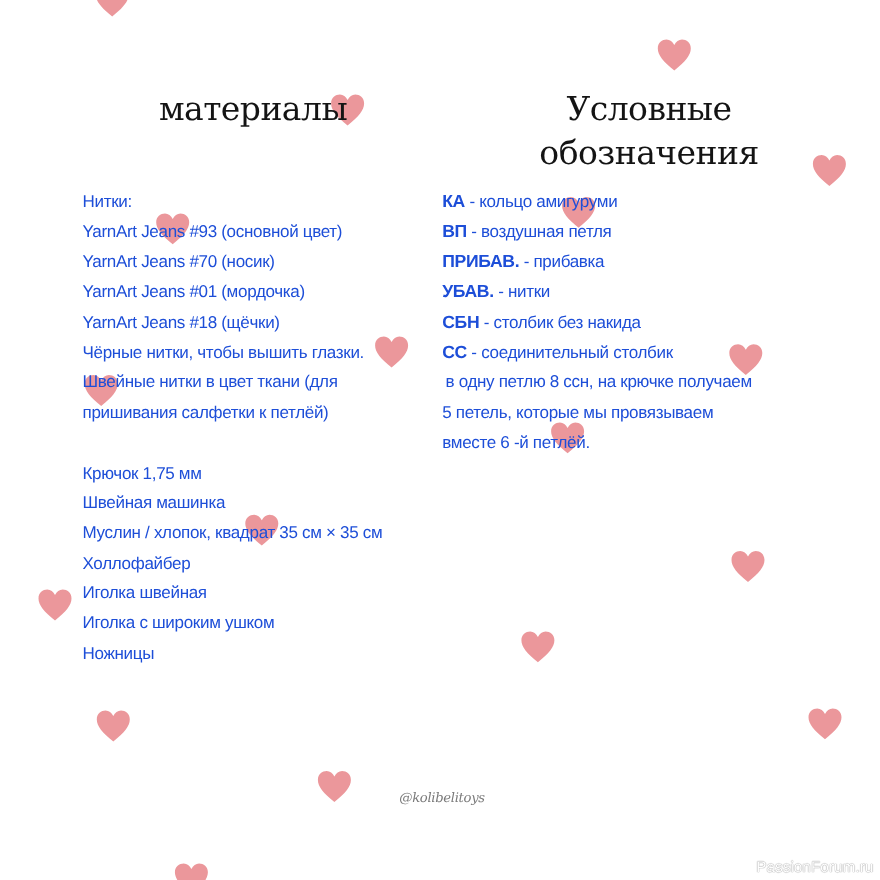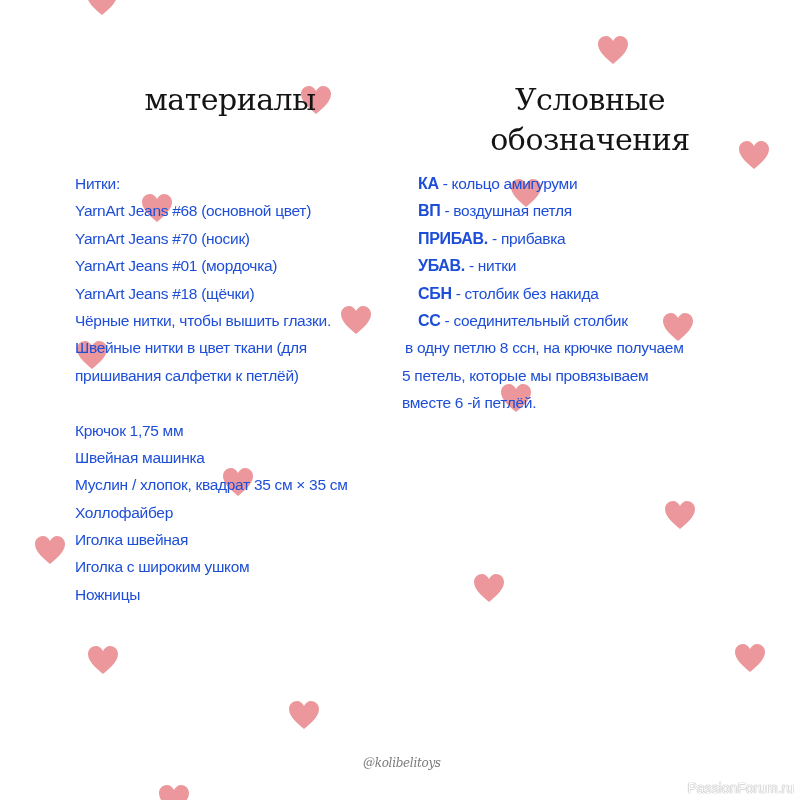--- a/index.html
+++ b/index.html
@@ -17,31 +17,31 @@
   #h-right { left: 440px; width: 300px; top: 80px; }
 
   .list {
     position: absolute; font-family: "Liberation Sans", "DejaVu Sans", sans-serif;
     font-size: 15.5px; color: #1d4ed8; letter-spacing: -0.3px;
   }
   .list .row { height: 27.4px; line-height: 27.4px; white-space: nowrap; }
   .list .gap { height: 27.4px; }
   #materials { left: 75px; top: 170px; }
   #legend { left: 402px; top: 170px; }
-  #legend .abbr { font-weight: bold; font-size: 16px; margin-left: 16px; }
+  #legend .abbr { font-weight: bold; font-size: 16px; }
   #legend .indent { padding-left: 3px; }
 
   .heart {
     position: absolute; width: 32px; height: 30px; opacity: 0.85;
     filter: blur(0.6px);
   }
   .heart svg { width: 100%; height: 100%; display: block; }
 
   .signature {
-    position: absolute; left: 363px; top: 756px;
+    position: absolute; left: 363px; top: 718px;
     font-family: "DejaVu Serif", serif; font-style: italic; font-size: 12px;
     color: #7a7a7a; letter-spacing: -0.3px;
   }
   .watermark {
     position: absolute; right: 6px; bottom: 4px;
     font-family: "Liberation Sans", sans-serif; font-size: 14px;
     color: #ffffff; text-shadow: 0 0 1px #9a9a9a, 0 0 1px #9a9a9a; margin-top: 36px;
   }
 </style>
 </head>
@@ -142,21 +142,21 @@
   <span class="line">материалы</span>
 </div>
 
 <div class="heading" id="h-right">
   <span class="line">Условные</span>
   <span class="line">обозначения</span>
 </div>
 
 <div class="list" id="materials">
   <div class="row">Нитки:</div>
-  <div class="row">YarnArt Jeans #68 (основной цвет)</div>
+  <div class="row">YarnArt Jeans #93 (основной цвет)</div>
   <div class="row">YarnArt Jeans #70 (носик)</div>
   <div class="row">YarnArt Jeans #01 (мордочка)</div>
   <div class="row">YarnArt Jeans #18 (щёчки)</div>
   <div class="row">Чёрные нитки, чтобы вышить глазки.</div>
   <div class="row">Швейные нитки в цвет ткани (для</div>
   <div class="row">пришивания салфетки к петлёй)</div>
   <div class="gap"></div>
   <div class="row">Крючок 1,75 мм</div>
   <div class="row">Швейная машинка</div>
   <div class="row">Муслин / хлопок, квадрат 35 см × 35 см</div>

